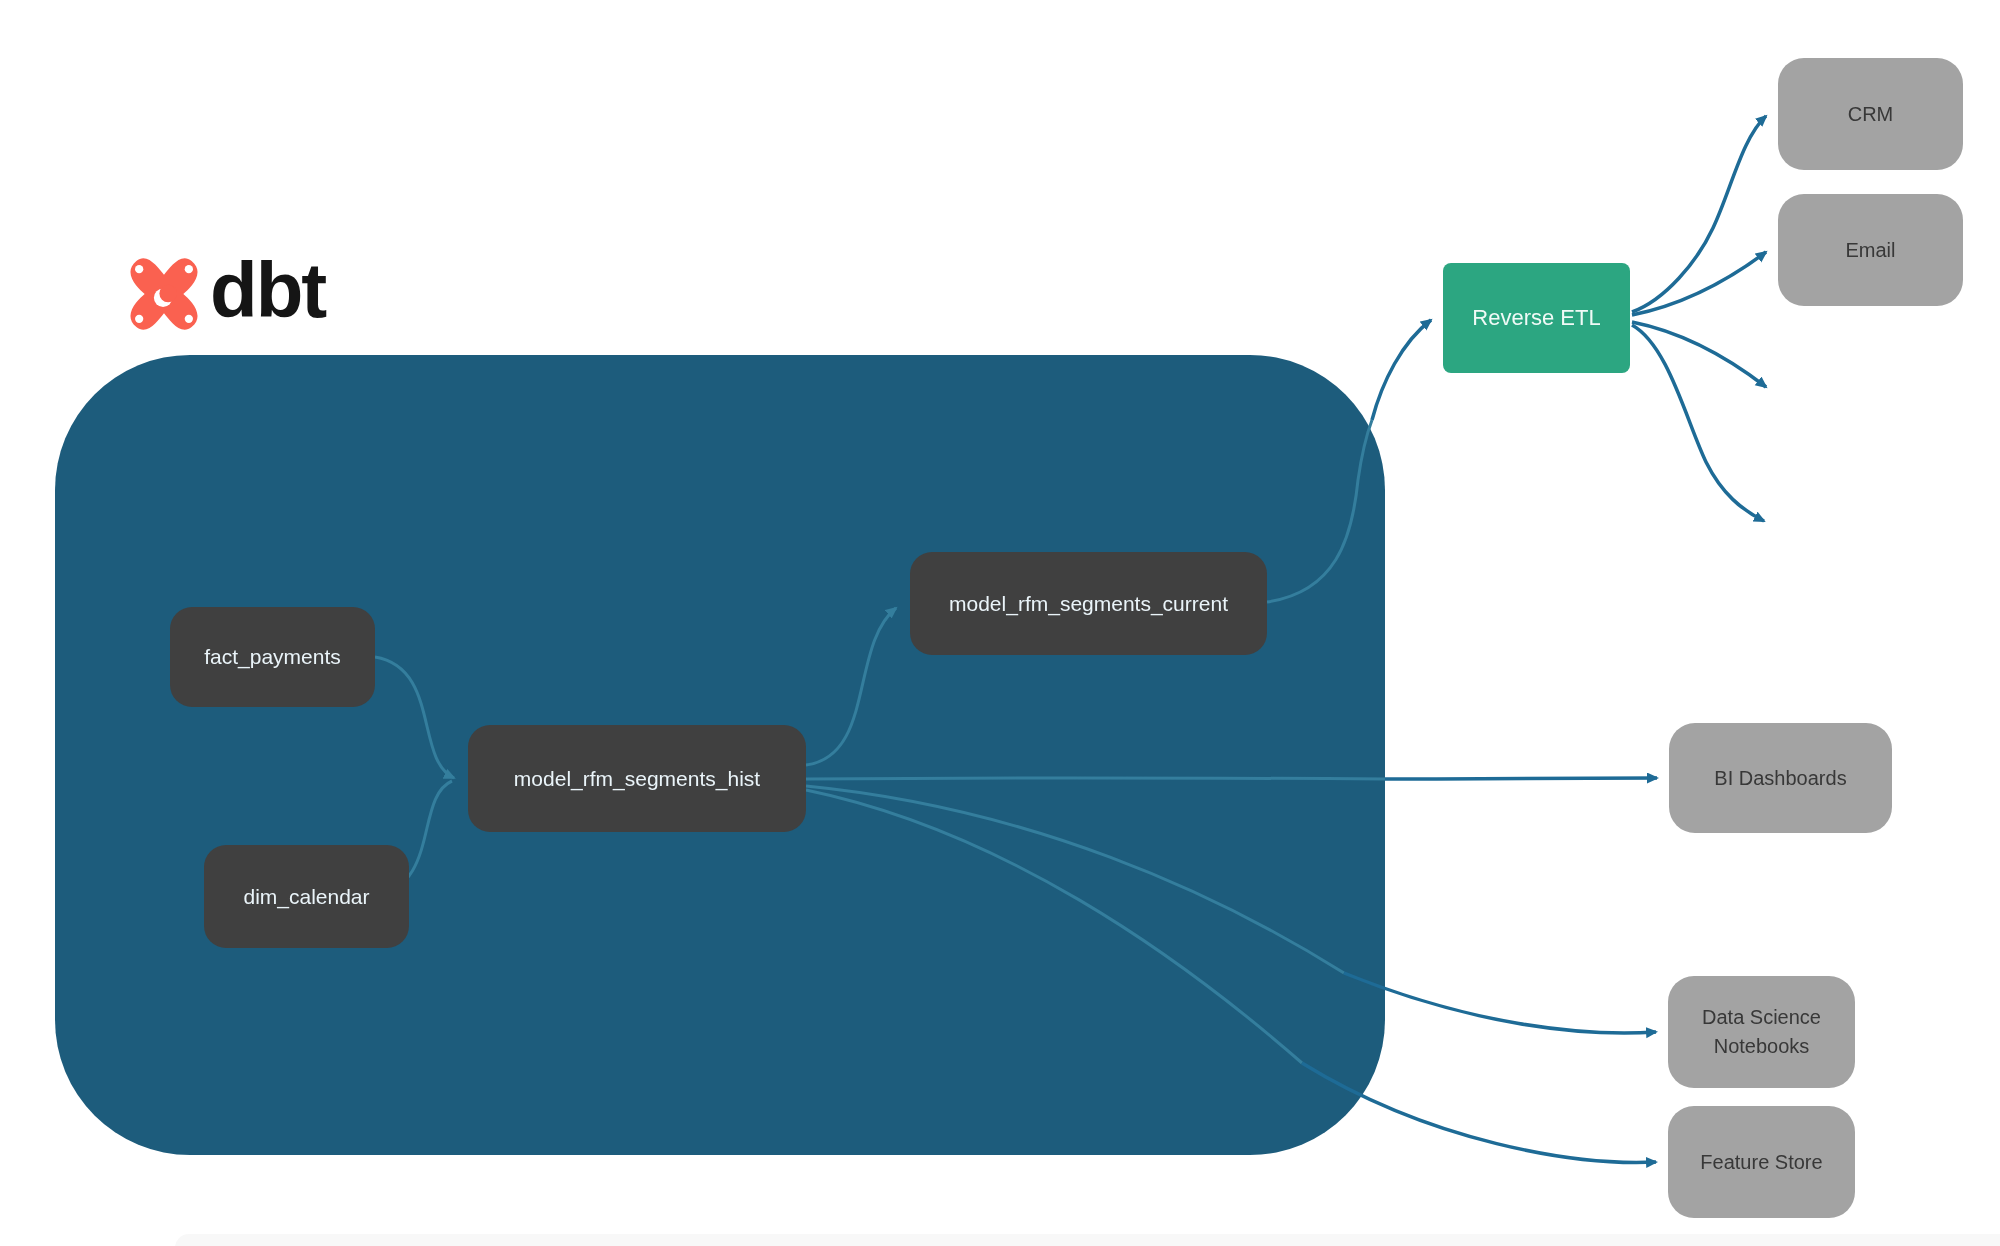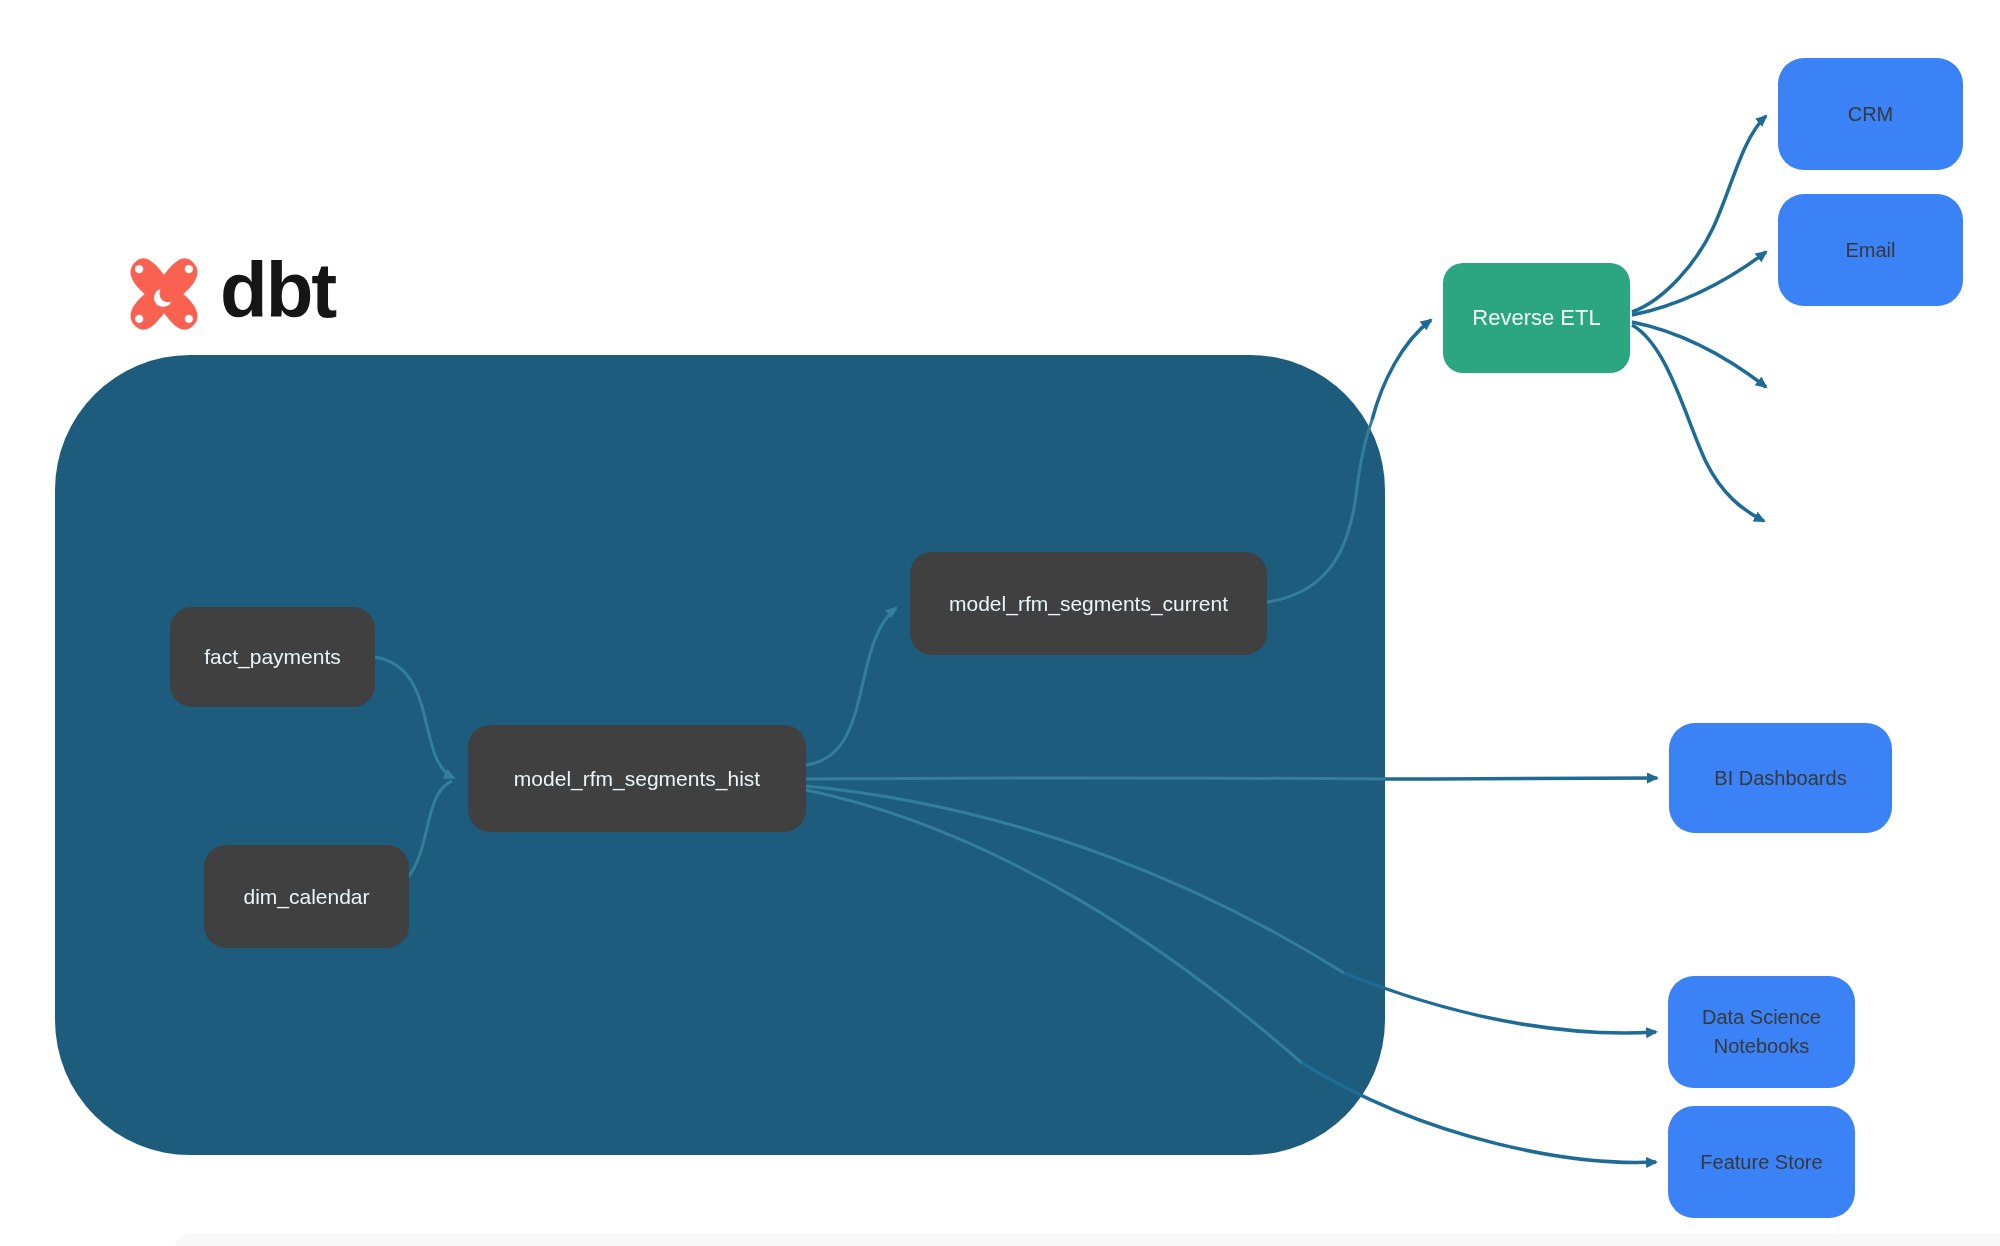--- a/index.html
+++ b/index.html
@@ -4,21 +4,21 @@
 <style>
   html,body{margin:0;padding:0;background:#ffffff;}
   #canvas{
     position:relative;
     width:2000px;height:1246px;
     background:#ffffff;
     font-family:"Liberation Sans", sans-serif;
     overflow:hidden;
   }
   
-  .brand{position:absolute;left:118px;top:248px;display:flex;align-items:center;gap:10px;}
+  .brand{position:absolute;left:118px;top:248px;display:flex;align-items:center;}
   .brand svg{display:block;}
   .brand-text{
     font-size:78px;font-weight:800;color:#151515;letter-spacing:-2px;line-height:1;
     transform:translateY(-4px);
   }
   
   .dbt-container{
     position:absolute;left:55px;top:355px;width:1330px;height:800px;
     background:#1d5c7c;border-radius:135px;
   }
@@ -26,24 +26,24 @@
   #edges{position:absolute;left:0;top:0;z-index:2;}
   
   .node{
     position:absolute;z-index:3;display:flex;align-items:center;justify-content:center;
     text-align:center;box-sizing:border-box;
   }
   .node-model{
     background:#404040;border-radius:22px;color:#eaf4f9;font-size:21px;
   }
   .node-etl{
-    background:#2ca681;border-radius:20px;color:#f0faf6;font-size:22px;
+    background:#2ca681;border-radius:8px;color:#f0faf6;font-size:22px;
   }
   .node-dest{
-    background:#3b82f6;border-radius:26px;color:#383838;font-size:20px;
+    background:#a3a3a3;border-radius:26px;color:#383838;font-size:20px;
     line-height:1.45;padding:0 18px;
   }
   .n-fact     {left:170px;top:607px;width:205px;height:100px;}
   .n-dim      {left:170px;top:845px;width:205px;height:103px;margin-left:34px;}
   .n-hist     {left:468px;top:725px;width:338px;height:107px;}
   .n-current  {left:910px;top:552px;width:357px;height:103px;}
   .n-retl     {left:1443px;top:263px;width:187px;height:110px;}
   .n-crm      {left:1778px;top:58px;width:185px;height:112px;}
   .n-email    {left:1778px;top:194px;width:185px;height:112px;}
   .n-adv      {left:1778px;top:330px;width:185px;height:113px;}

